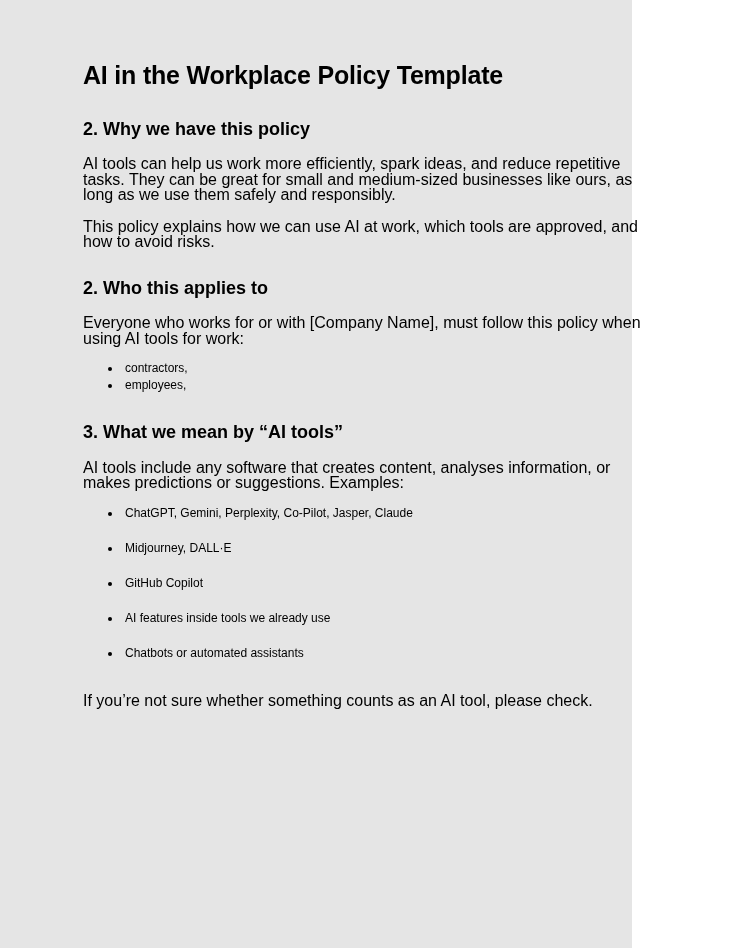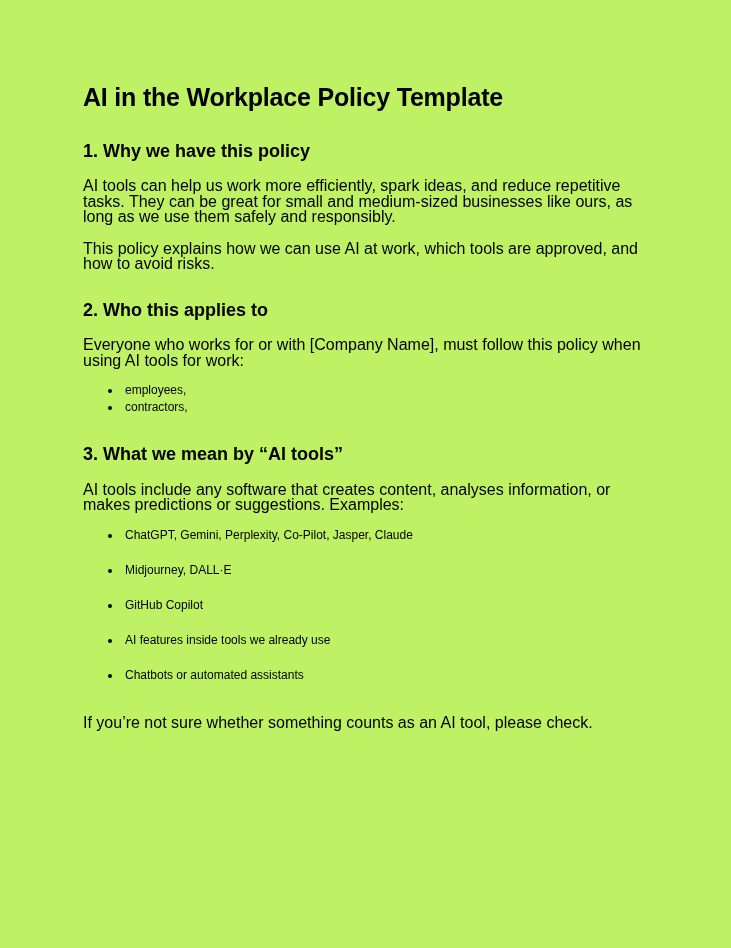--- a/index.html
+++ b/index.html
@@ -9,25 +9,25 @@
   }
   body {
     width: 731px;
     height: 948px;
     font-family: "Liberation Sans", sans-serif;
     color: #000000;
     -webkit-font-smoothing: antialiased;
   }
   .page {
     position: relative;
-    width: 731px;
+    width: 632px;
     height: 948px;
-    background: #bef264;
+    background: #e5e5e5;
     box-sizing: border-box;
-    padding: 83px 83px 0 83px;
+    padding: 61px 83px 0 83px;
   }
   .doc-body {
     width: 565px;
   }
   .doc-title {
     font-size: 25px;
     font-weight: bold;
     line-height: 1.18;
     letter-spacing: -0.2px;
     margin: 0 0 0 0;
@@ -97,31 +97,31 @@
 </head>
 <body>
 
 <div class="page">
   <div class="doc-body">
 
     <h1 class="doc-title">AI in the Workplace Policy Template</h1>
 
 
     <div class="section">
-      <h2 class="section-heading">1. Why we have this policy</h2>
+      <h2 class="section-heading">2. Why we have this policy</h2>
       <p class="para">AI tools can help us work more efficiently, spark ideas, and reduce repetitive tasks. They can be great for small and medium-sized businesses like ours, as long as we use them safely and responsibly.</p>
       <p class="para">This policy explains how we can use AI at work, which tools are approved, and how to avoid risks.</p>
     </div>
 
     <div class="section">
       <h2 class="section-heading">2. Who this applies to</h2>
       <p class="para">Everyone who works for or with [Company Name], must follow this policy when using AI tools for work:</p>
       <ul class="bullets">
+        <li>contractors,</li>
         <li>employees,</li>
-        <li>contractors,</li>
       </ul>
     </div>
 
     <div class="section">
       <h2 class="section-heading">3. What we mean by “AI tools”</h2>
       <p class="para">AI tools include any software that creates content, analyses information, or makes predictions or suggestions. Examples:</p>
       <ul class="bullets spaced">
         <li>ChatGPT, Gemini, Perplexity, Co-Pilot, Jasper, Claude</li>
         <li>Midjourney, DALL·E</li>
         <li>GitHub Copilot</li>

